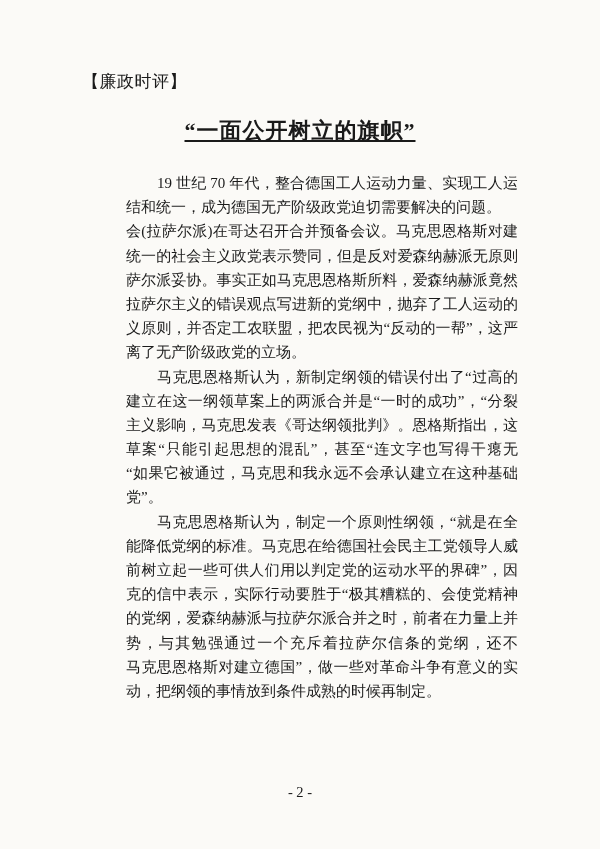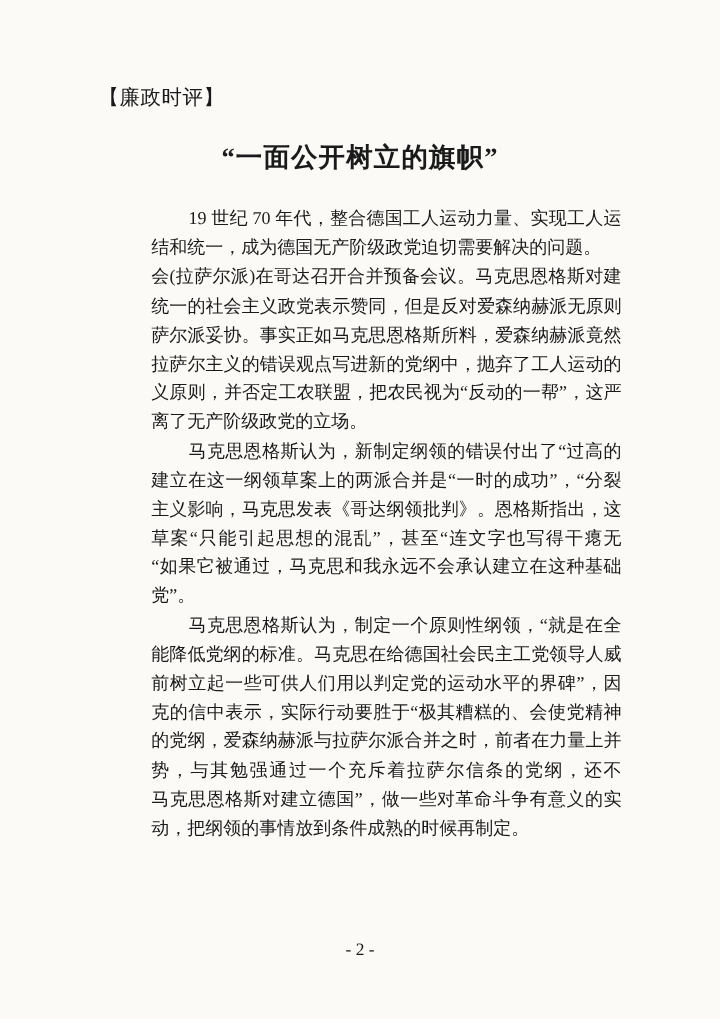--- a/index.html
+++ b/index.html
@@ -31,20 +31,21 @@
     top: 116px;
     left: 0;
     width: 100%;
     margin: 0;
     text-align: center;
     font-size: 22px;
     line-height: 30px;
     font-weight: bold;
     letter-spacing: 1px;
     white-space: nowrap;
+    text-decoration: underline;
   }
   .doc-body {
     position: absolute;
     top: 171px;
     left: 82px;
     width: 436px;
     font-size: 15px;
   }
   .line {
     height: 24.2px;

